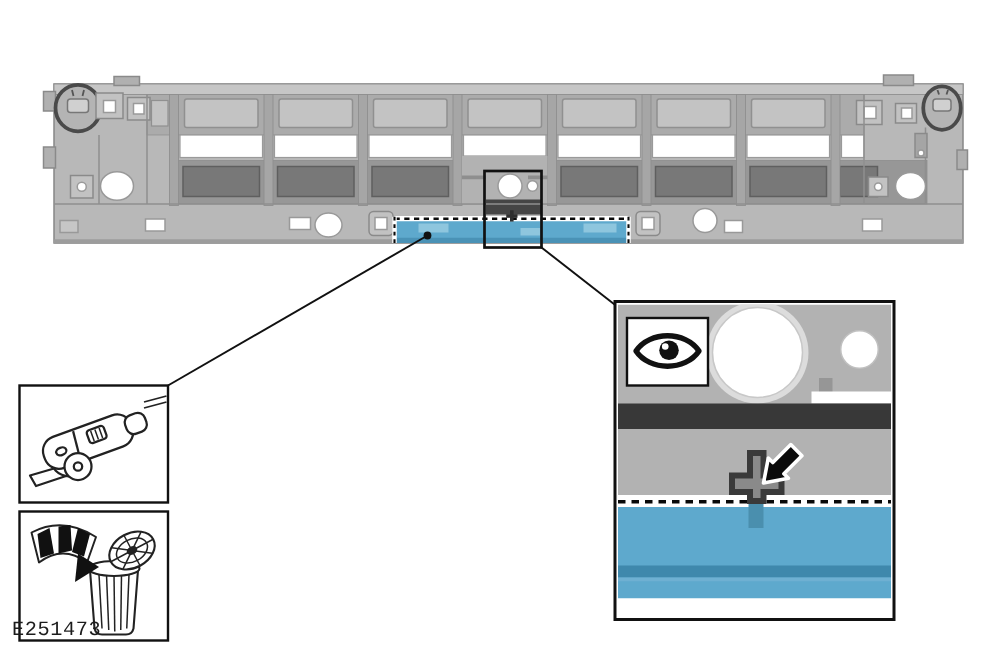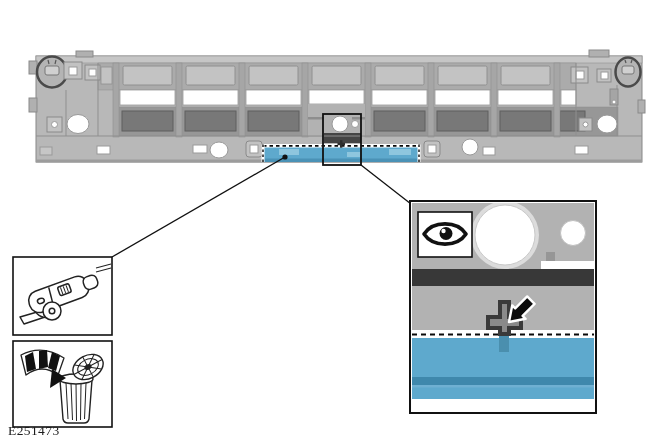--- a/index.html
+++ b/index.html
@@ -1,22 +1,22 @@
 <!DOCTYPE html>
 <html><head>
 <meta charset="utf-8">
 <style>
   html,body{margin:0;padding:0;background:#fff;}
   .stage{
     position:relative;width:672px;height:442px;background:#fff;overflow:hidden;
     font-family:"Liberation Sans",sans-serif;
   }
   .figure-code{
-    position:absolute;left:8px;top:423px;font-size:13.5px;color:#1c1c1c;
-    letter-spacing:.4px;font-family:Liberation Serif, serif;
+    position:absolute;left:8px;top:413px;font-size:13.5px;color:#1c1c1c;
+    letter-spacing:.4px;font-family:Liberation Mono, monospace;
   }
   svg{position:absolute;left:0;top:0;}
 </style>
 </head>
 <body>
 
 <div class="stage">
 <svg width="672" height="442" viewBox="0 0 672 442">
 
   <g>

